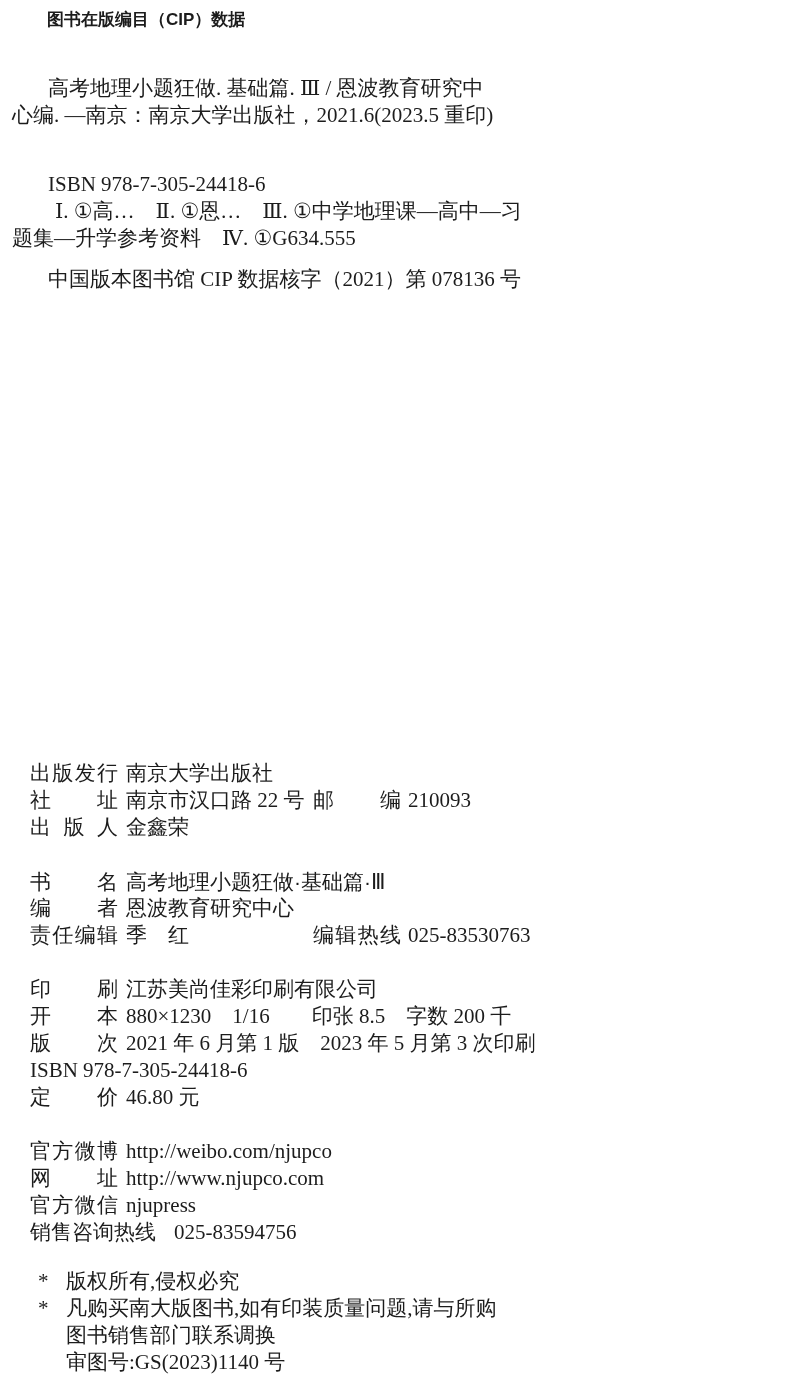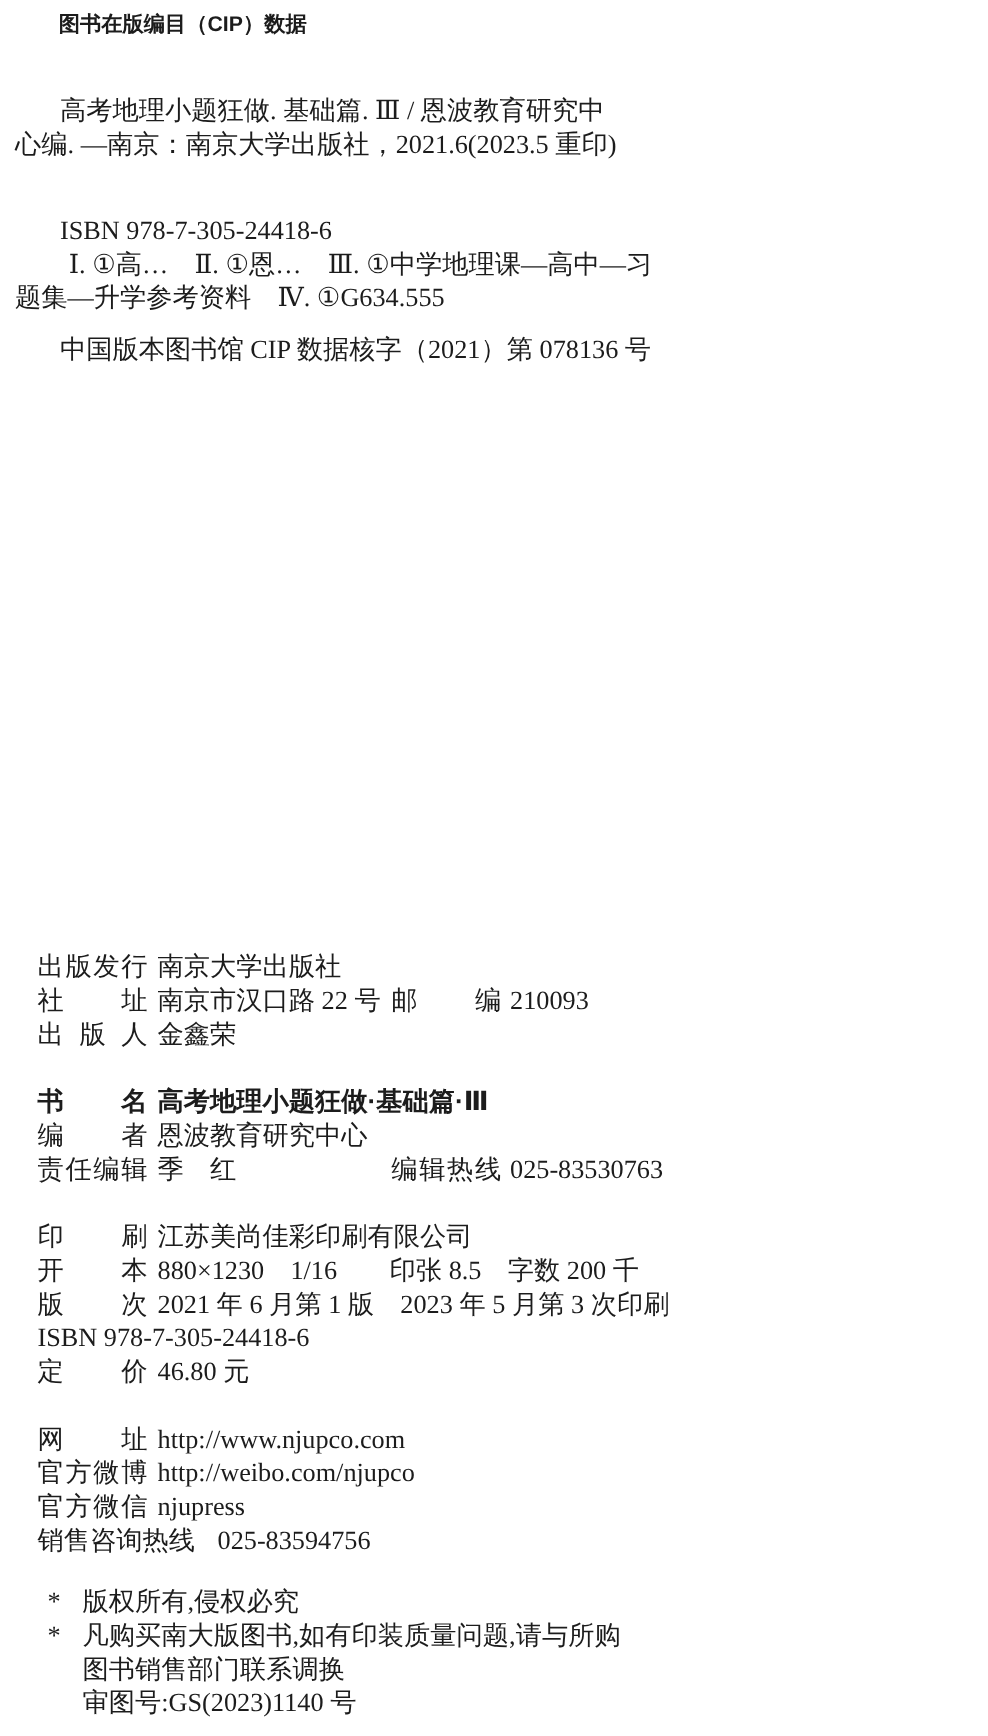--- a/index.html
+++ b/index.html
@@ -42,21 +42,21 @@
     text-align-last: justify;
     vertical-align: top;
   }
   .lbl2 {
     position: absolute; left: 283px; top: 0;
     display: inline-block; width: 88px;
     text-align: justify; text-align-last: justify;
   }
   .val2 { position: absolute; left: 378px; top: 0; }
   .lbl-wide { display: inline-block; margin-right: 18px; }
-  .hei { font-family: "Liberation Sans", "DejaVu Sans", sans-serif; font-weight: bold; }
+  .hei { font-family: "Liberation Sans", "DejaVu Sans", sans-serif; font-weight: normal; }
 
   
   #footer { position: absolute; top: 1268px; left: 38px; line-height: 27px; }
   .f-row { display: flex; }
   .star { width: 28px; flex: 0 0 28px; }
   .f-cont { margin-left: 28px; }
 </style>
 </head>
 <body>
 
@@ -113,24 +113,24 @@
       <span class="lbl">版次</span><span>2021 年 6 月第 1 版　2023 年 5 月第 3 次印刷</span>
     </div>
     <div class="row">ISBN 978-7-305-24418-6</div>
     <div class="row">
       <span class="lbl">定价</span><span>46.80 元</span>
     </div>
   </div>
 
   <div class="group">
     <div class="row">
-      <span class="lbl">网址</span><span>http://www.njupco.com</span>
+      <span class="lbl">官方微博</span><span>http://weibo.com/njupco</span>
     </div>
     <div class="row">
-      <span class="lbl">官方微博</span><span>http://weibo.com/njupco</span>
+      <span class="lbl">网址</span><span>http://www.njupco.com</span>
     </div>
     <div class="row">
       <span class="lbl">官方微信</span><span>njupress</span>
     </div>
     <div class="row">
       <span class="lbl-wide">销售咨询热线</span><span>025-83594756</span>
     </div>
   </div>
 
 </div>

